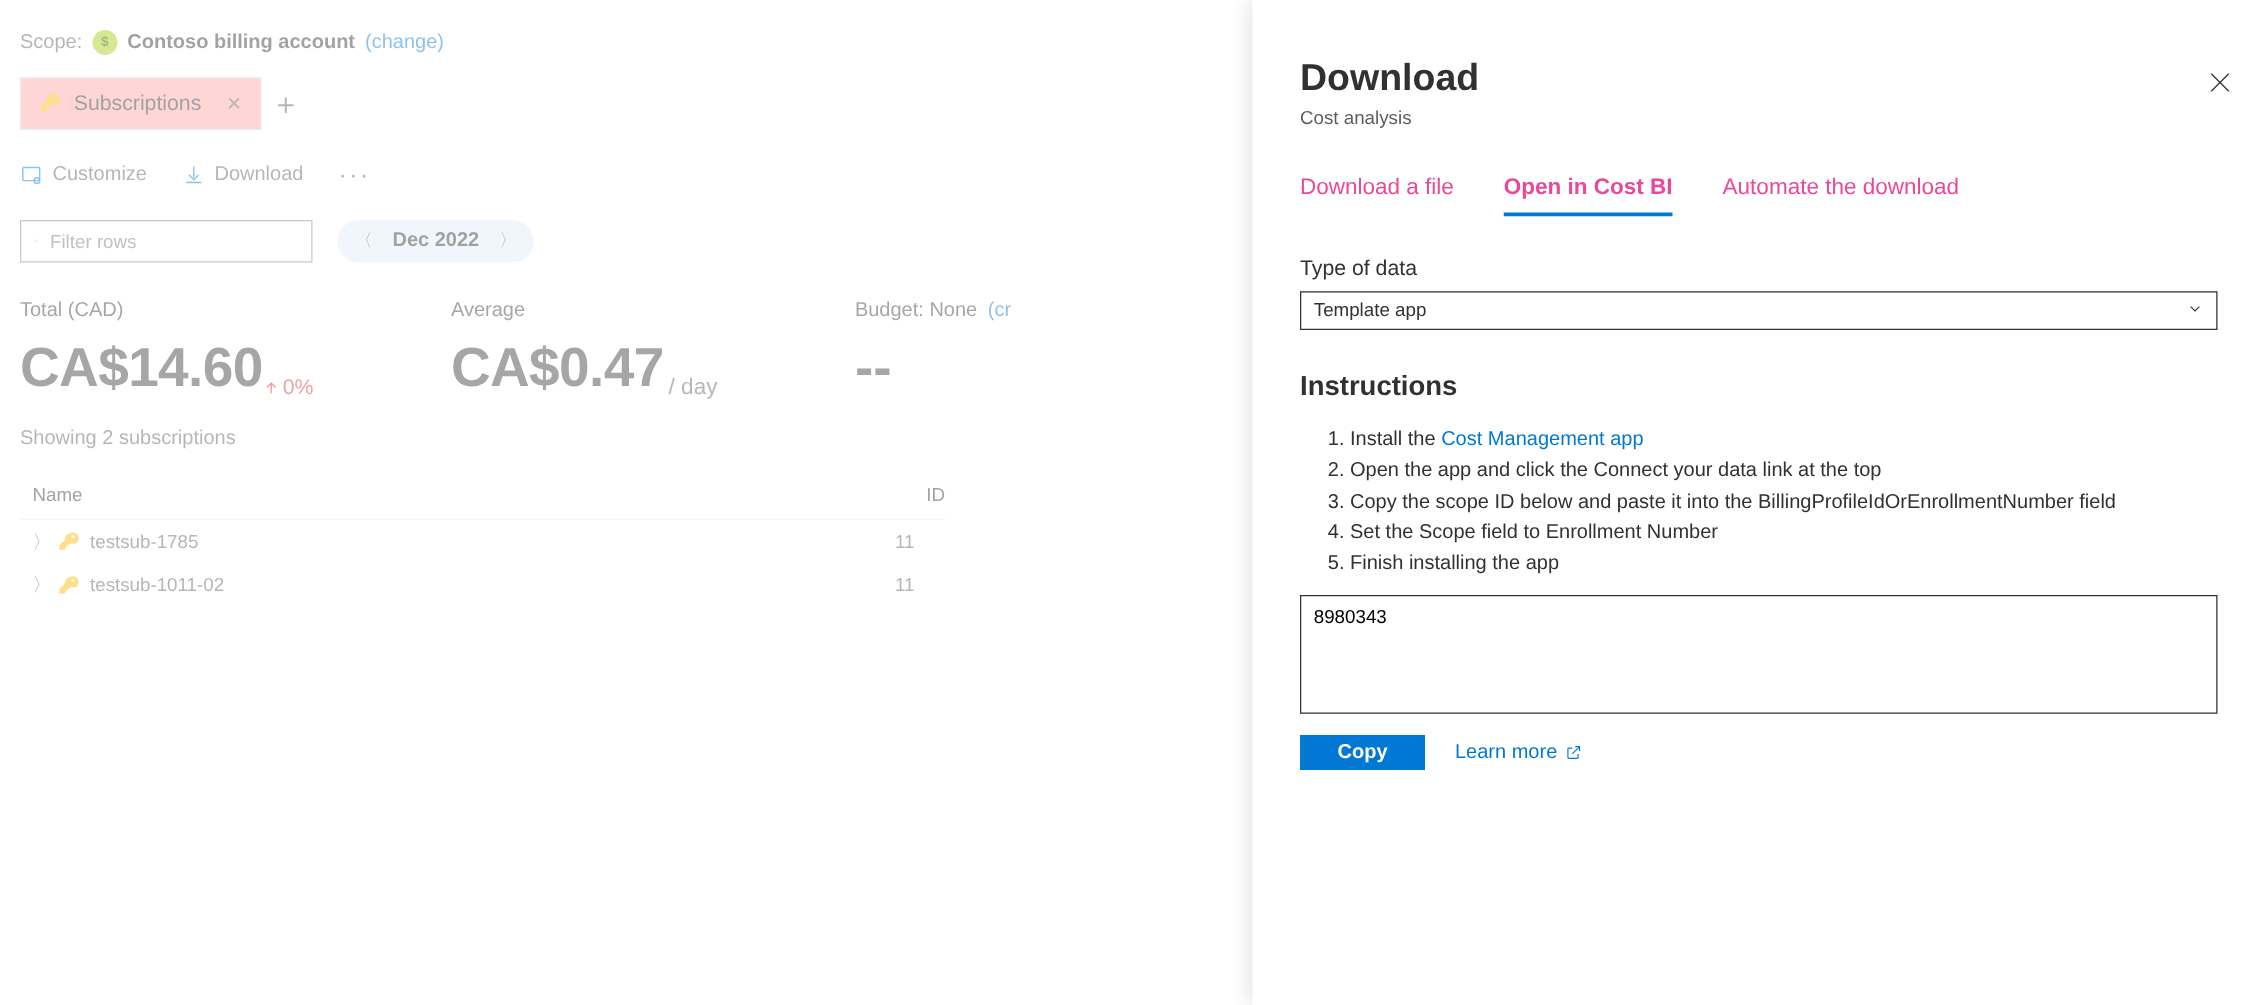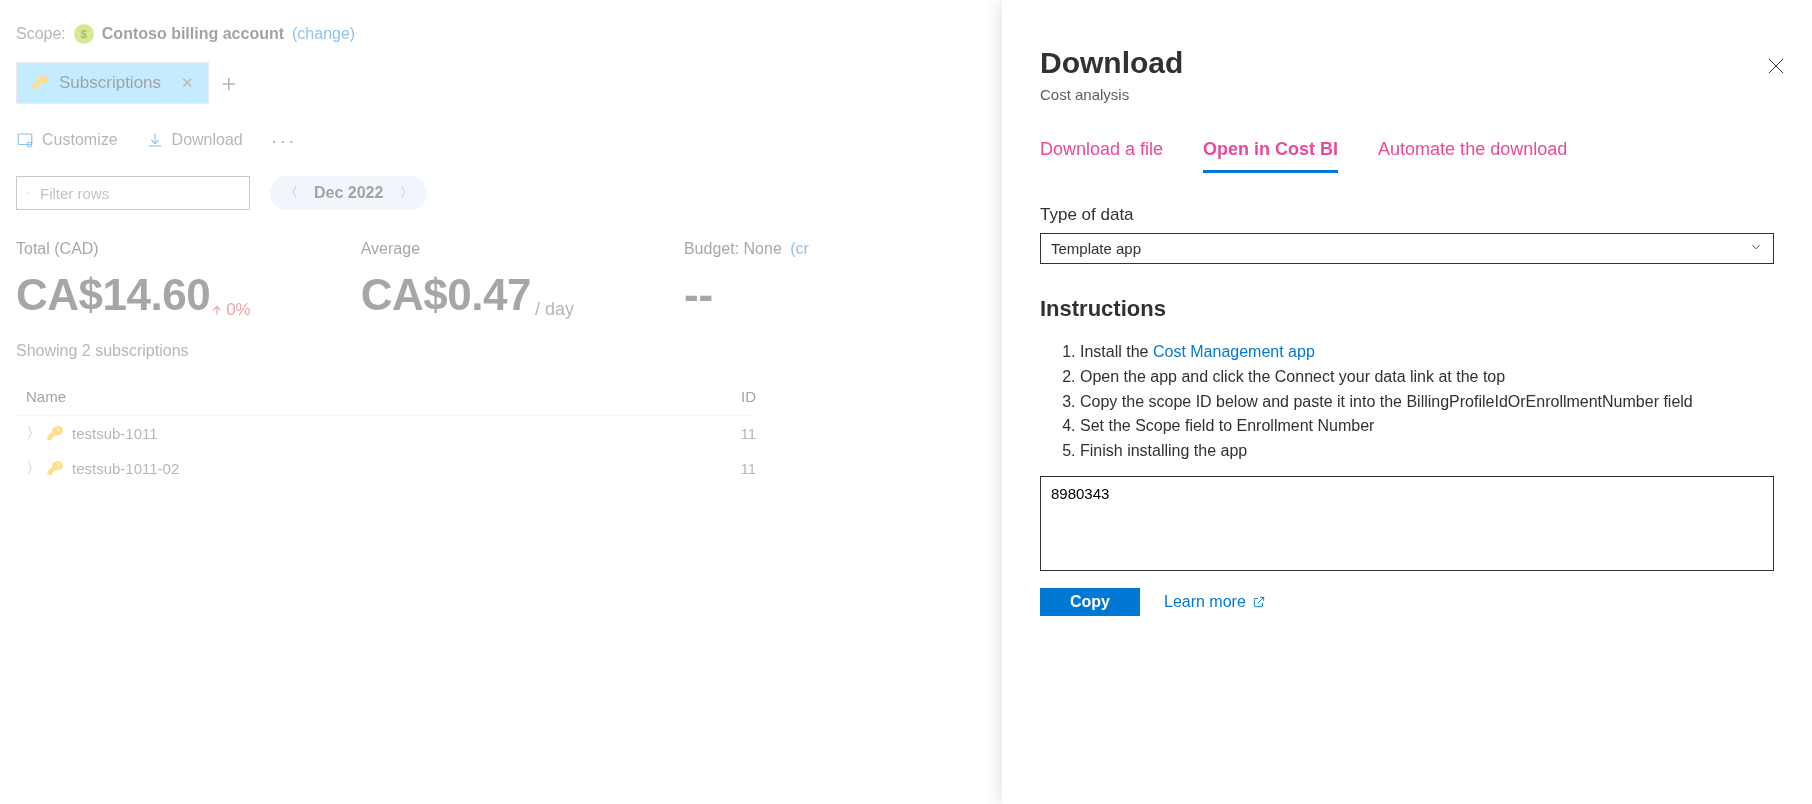--- a/index.html
+++ b/index.html
@@ -24,21 +24,21 @@
     width: 20px; height: 20px; border-radius: 50%;
     background: #a4cf0b; display: inline-flex; align-items: center; justify-content: center;
     font-size: 11px; color: #3a5d00; font-weight: 700;
   }
   .scope-name { font-weight: 600; color: #323130; }
   .scope-change { color: #0078d4; cursor: pointer; }
 
   .tabs-row { margin-top: 18px; display: flex; align-items: center; }
   .view-tab {
     display: flex; align-items: center; gap: 10px;
-    border: 1px solid #d2d0ce; background: #7dd3fc;
+    border: 1px solid #d2d0ce; background: #fca5a5;
     padding: 10px 14px 10px 14px; font-size: 17px;
     cursor: pointer;
   }
   .key-icon-s { width: 18px; height: 18px; fill: #ffb900; }
   .view-tab .close { color: #605e5c; font-size: 15px; margin-left: 10px; }
   .add-tab { width: 40px; text-align: center; color: #605e5c; font-size: 24px; cursor: pointer; }
 
   .toolbar { margin-top: 26px; display: flex; align-items: center; gap: 28px; color: #605e5c; font-size: 16px; }
   .toolbar .tb-item { display: inline-flex; align-items: center; gap: 8px; cursor: pointer; }
   .tb-icon { width: 18px; height: 18px; stroke: #0078d4; fill: none; stroke-width: 1.5; }
@@ -72,21 +72,21 @@
   .list-status { margin-top: 22px; color: #605e5c; font-size: 16px; }
 
   .grid { margin-top: 20px; width: 740px; }
   .grid-head { display: flex; border-bottom: 1px solid #edebe9; padding: 8px 0 10px 10px; color: #323130; font-size: 15px; }
   .col-name { flex: 1; }
   .col-id   { width: 40px; text-align: right; }
   .grid-row { display: flex; align-items: center; padding: 8px 0 8px 10px; color: #605e5c; font-size: 15px; }
   .grid-row .chev { width: 20px; color: #605e5c; cursor: pointer; }
   .grid-row .key { width: 26px; display: inline-flex; align-items: center; }
   .grid-row .rname { flex: 1; }
-  .grid-row .rid { width: 40px; text-align: right; }
+  .grid-row .rid { width: 40px; }
 
   
   .veil {
     position: absolute; inset: 0;
     background: rgba(255,255,255,0.55);
     pointer-events: none;
   }
 
   
   .panel {
@@ -235,21 +235,21 @@
       <div class="col-name">Name</div>
       <div class="col-id">ID</div>
     </div>
     <div class="grid-row">
       <span class="chev">〉</span>
       <span class="key">
         <svg class="key-icon-s" viewBox="0 0 24 24">
             <path d="M14 2a6 6 0 0 0-5.9 7.1L2 15v5h5l2-2v-2h2v-2h2l1.1-1.1A6 6 0 1 0 14 2zm2.5 5.5a1.5 1.5 0 1 1 0-3 1.5 1.5 0 0 1 0 3z"></path>
           </svg>
       </span>
-      <span class="rname">testsub-1011</span>
+      <span class="rname">testsub-1785</span>
       <span class="rid">11</span>
     </div>
     <div class="grid-row">
       <span class="chev">〉</span>
       <span class="key">
         <svg class="key-icon-s" viewBox="0 0 24 24">
             <path d="M14 2a6 6 0 0 0-5.9 7.1L2 15v5h5l2-2v-2h2v-2h2l1.1-1.1A6 6 0 1 0 14 2zm2.5 5.5a1.5 1.5 0 1 1 0-3 1.5 1.5 0 0 1 0 3z"></path>
           </svg>
       </span>
       <span class="rname">testsub-1011-02</span>

